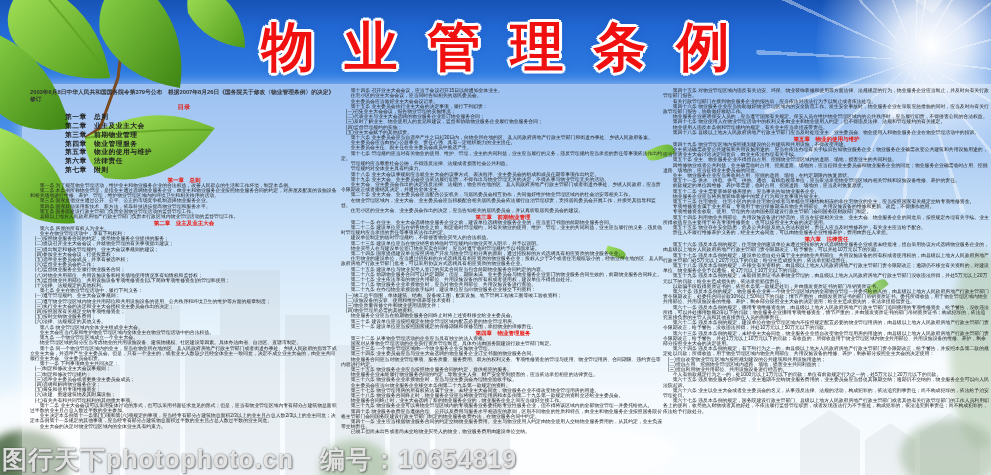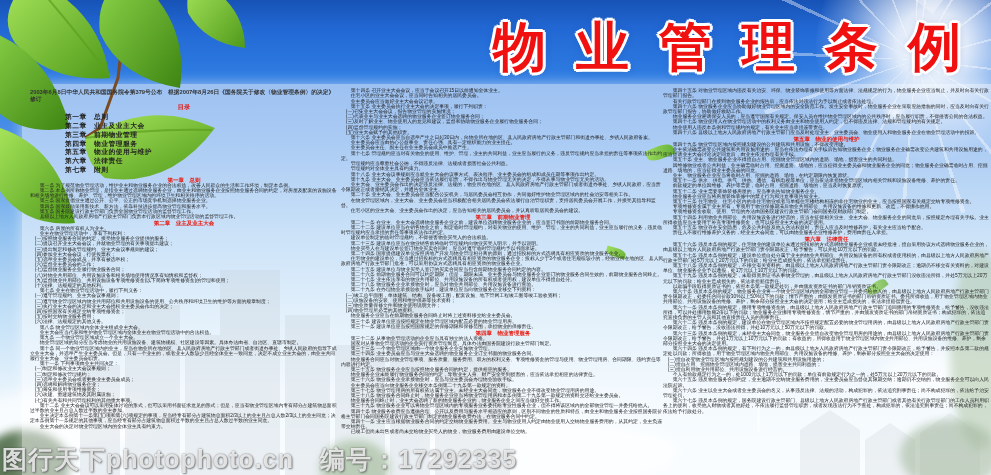--- a/index.html
+++ b/index.html
@@ -20,21 +20,21 @@
   .tree{position:absolute;border-radius:50%;filter:blur(4px);}
   .skyline{position:absolute;opacity:.28;}
   .windmill{position:absolute;left:737px;top:278px;opacity:.65;}
   .wm-pole{position:absolute;left:20px;top:22px;width:3px;height:132px;background:rgba(255,255,255,.85);}
   .wm-hub{position:absolute;left:17px;top:18px;width:9px;height:9px;border-radius:50%;background:rgba(255,255,255,.95);}
   .wm-blade{position:absolute;left:20px;top:22px;width:3px;height:46px;background:rgba(255,255,255,.9);transform-origin:1.5px 0;}
   .small-leaf{position:absolute;background:linear-gradient(120deg,#9adf4f,#5cab22);border-radius:0 50% 0 50%;opacity:.9;}
   
   .panel{position:absolute;left:22px;right:0;top:84px;bottom:0;background:rgba(255,255,255,.52);
     border-top-left-radius:22px;box-shadow:0 0 14px rgba(255,255,255,.55);}
-  .poster-title{position:absolute;top:12px;left:0;right:0;text-align:right;font-size:53px;font-weight:bold;
+  .poster-title{position:absolute;top:12px;left:0;right:0;text-align:center;font-size:53px;font-weight:bold;
     letter-spacing:30px;padding-left:30px;color:#f01010;white-space:nowrap;
     text-shadow:-2px -2px 0 #fff,2px -2px 0 #fff,-2px 2px 0 #fff,2px 2px 0 #fff,0 -3px 0 #fff,0 3px 0 #fff,-3px 0 0 #fff,3px 0 0 #fff,0 0 8px rgba(10,50,140,.35);}
   
   .col{position:absolute;top:88px;transform:scale(.5);transform-origin:0 0;color:#222;}
   #col-0{left:30px;width:616px;}
   #col-1{left:341px;width:648px;}
   #col-2{left:663px;width:654px;}
   .para{font-size:9.7px;line-height:10.4px;text-indent:2em;margin:0;}
   .s-i{text-indent:1em;}
   .s-h{color:#e8160c;font-weight:bold;text-align:center;font-size:11px;text-indent:0;margin:2px 0 1px;}
@@ -287,15 +287,15 @@
         <div class="para s-i">(一)擅自改变物业管理区域内按照规划建设的公共建筑和共用设施用途的；</div>
         <div class="para s-i">(二)擅自占用、挖掘物业管理区域内道路、场地，损害业主共同利益的；</div>
         <div class="para s-i">(三)擅自利用物业共用部位、共用设施设备进行经营的。</div>
         <div class="para s-p">个人有前款规定行为之一的，处1000元以上1万元以下的罚款；单位有前款规定行为之一的，处5万元以上20万元以下的罚款。</div>
         <div class="para s-p">第六十五条 违反物业服务合同约定，业主逾期不交纳物业服务费用的，业主委员会应当督促其限期交纳；逾期仍不交纳的，物业服务企业可以向人民法院起诉。</div>
         <div class="para s-p">第六十六条 业主以业主大会或者业主委员会的名义，从事违反法律、法规的活动，构成犯罪的，依法追究刑事责任；尚不构成犯罪的，依法给予治安管理处罚。</div>
         <div class="para s-p">第六十七条 违反本条例的规定，国务院建设行政主管部门、县级以上地方人民政府房地产行政主管部门或者其他有关行政管理部门的工作人员利用职务上的便利，收受他人财物或者其他好处，不依法履行监督管理职责，或者发现违法行为不予查处，构成犯罪的，依法追究刑事责任；尚不构成犯罪的，依法给予行政处分。</div>
       </div>
   </div>
 
-  <div class="watermark">图行天下photophoto.cn　编号：17292335</div>
+  <div class="watermark">图行天下photophoto.cn　编号：10654819</div>
 
 </div>
 
 </body></html>

